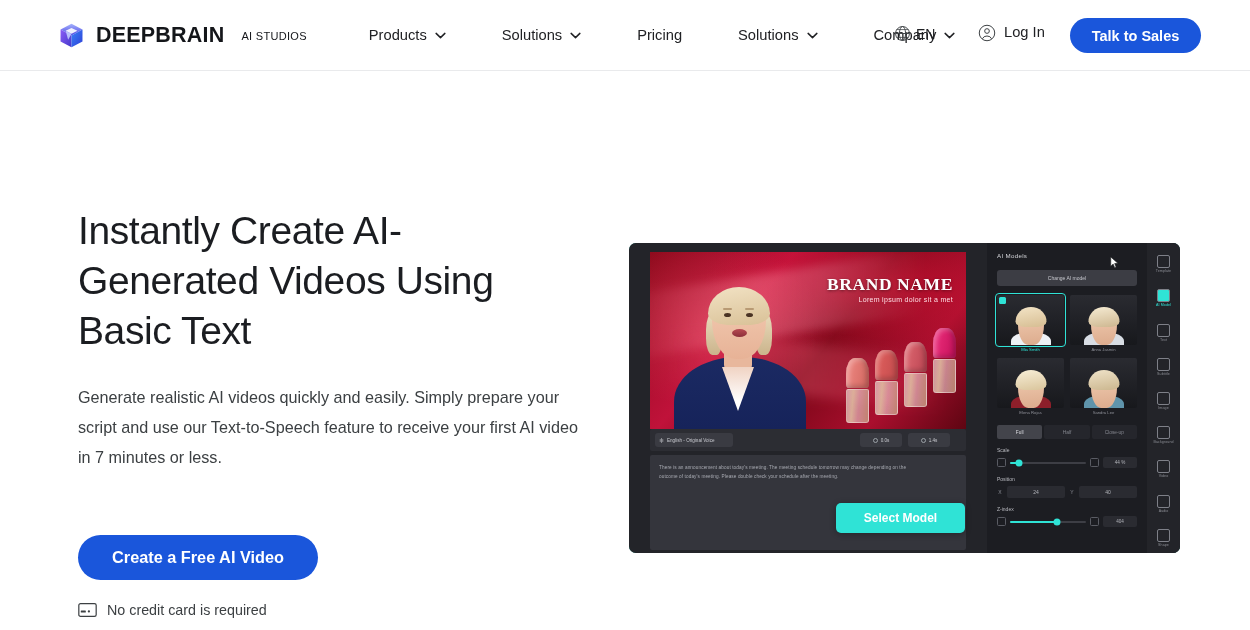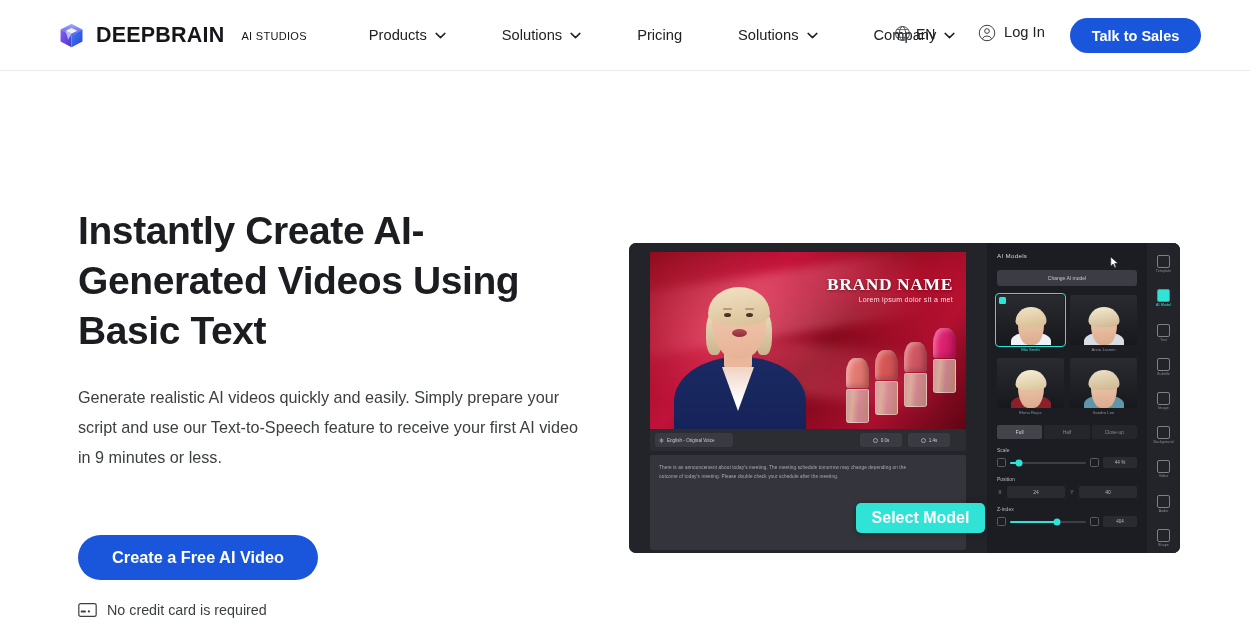--- a/index.html
+++ b/index.html
@@ -61,21 +61,21 @@
     border-radius: 18px; border: none;
     font-family: "Liberation Sans", sans-serif;
     font-size: 14.5px; font-weight: 700;
     display: flex; align-items: center; justify-content: center;
     cursor: pointer;
   }
 
   
   .hero-left { position: absolute; left: 78px; top: 206px; width: 520px; }
   .headline {
-    font-size: 39px; line-height: 50px; font-weight: 700;
+    font-size: 39px; line-height: 50px; font-weight: 400;
     color: #1b1d21; letter-spacing: -0.4px;
   }
   .subcopy {
     margin-top: 26px;
     font-size: 16.2px; line-height: 30px; color: #3c4043;
     width: 500px;
   }
   .cta-free {
     margin-top: 63px;
     width: 240px; height: 45px;
@@ -219,23 +219,23 @@
     position: absolute; left: 21px; top: 212px; width: 316px; height: 95px;
     background: #34353c; border-radius: 2px; padding: 8px 9px;
   }
   .script-line {
     font-size: 4.7px; line-height: 9px; color: #a9abb3; letter-spacing:.1px;
   }
   .select-model {
     position: absolute; left: 207px; top: 260px;
     width: 129px; height: 30px; border-radius: 5px;
     background: #2fe3d6; color: #ffffff;
-    font-size: 16px; font-weight: 700;
+    font-size: 12px; font-weight: 700;
     display:flex; align-items:center; justify-content:center;
-    box-shadow: 0 1px 6px rgba(0,0,0,.3); cursor: pointer; margin-left: 20px;
+    box-shadow: 0 1px 6px rgba(0,0,0,.3); cursor: pointer;
   }
 
   
   .mock-right { width: 193px; height: 100%; background: #1c1d22; position: relative; }
   .panel { position:absolute; left:0; top:0; width: 160px; height:100%; padding: 9px 10px 0 10px;}
   .panel-title { font-size: 6.2px; color: #d4d5da; letter-spacing:.3px;}
   .change-btn {
     margin-top: 11px; height: 16px; width: 140px;
     background: #3c3d44; border-radius: 3px;
     display:flex; align-items:center; justify-content:center;
@@ -407,21 +407,21 @@
 
   <button class="cta-sales">Talk to Sales</button>
 </div>
 
 <div class="hero-left">
   <h1 class="headline">
     <span>Instantly Create AI-</span><br>
     <span>Generated Videos Using</span><br>
     <span>Basic Text</span>
   </h1>
-  <p class="subcopy">Generate realistic AI videos quickly and easily. Simply prepare your script and use our Text-to-Speech feature to receive your first AI video in 9 minutes or less.</p>
+  <p class="subcopy">Generate realistic AI videos quickly and easily. Simply prepare your script and use our Text-to-Speech feature to receive your first AI video in 7 minutes or less.</p>
   <button class="cta-free">Create a Free AI Video</button>
   <div class="nocard">
     <svg class="card-ic" viewBox="0 0 20 15">
       <rect x="0.7" y="0.7" width="18.6" height="13.6" rx="1.8" fill="none" stroke="#3c4043" stroke-width="1.3"></rect>
       <rect x="2.8" y="8" width="5.4" height="2.2" rx=".6" fill="#3c4043"></rect>
       <circle cx="11.5" cy="9.1" r="1.2" fill="#3c4043"></circle>
     </svg>
     <span>No credit card is required</span>
   </div>
 </div>

